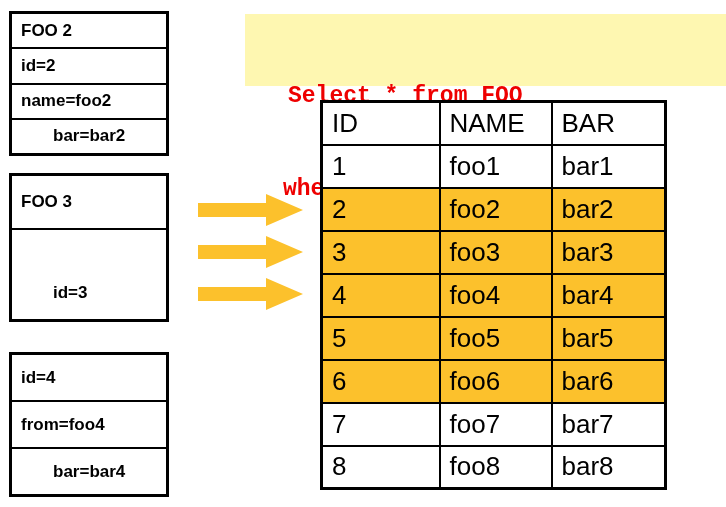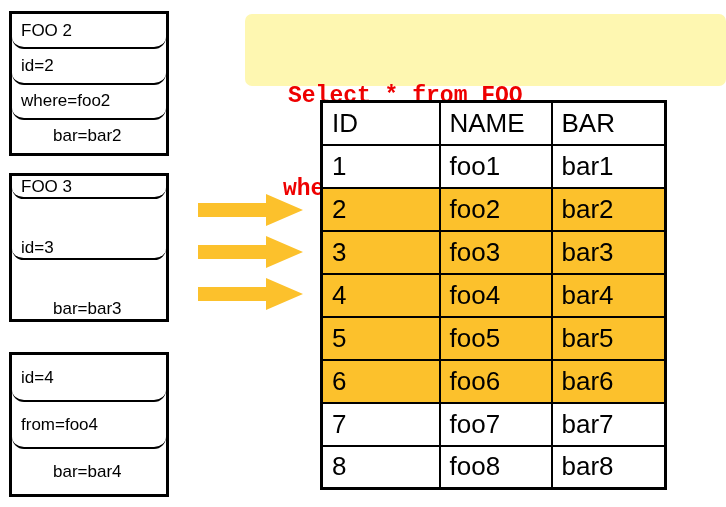--- a/index.html
+++ b/index.html
@@ -21,21 +21,20 @@
     height: 72px;
     background: var(--query_bg, #FEF7B1);
     color: var(--query_text, #EE0000);
     font-family: "Liberation Mono", monospace;
     font-weight: bold;
     font-size: 23px;
     line-height: 31px;
     box-sizing: border-box;
     padding-top: 5px;
     white-space: pre;
-    border-radius: 7px;
   }
   .query-line-1 { margin-left: 43px; }
   .query-line-2 { margin-left: 38px; }
 
   
   .entity-box {
     position: absolute;
     left: 9px;
     width: 160px;
     border: 3px solid var(--border, #000);
@@ -46,24 +45,23 @@
   }
   #box-0 { top: 11px;  height: 145px; }
   #box-1 { top: 173px; height: 149px; gap: 38px; }
   #box-2 { top: 352px; height: 145px; }
   .entity-row {
     flex: 1;
     display: flex;
     align-items: center;
     padding-left: 9px;
     font-size: 17px;
-    font-weight: normal;
+    font-weight: bold;
     color: #000;
     border-bottom: 2px solid var(--border, #000);
-    border-radius: 12px;
   }
   .entity-row:last-child { border-bottom: none; margin-left: 32px; }
 
   
   .flow-arrow {
     position: absolute;
     left: 198px;
     width: 106px;
     height: 34px;
     color: var(--arrow, #FCC12C);
@@ -103,28 +101,27 @@
 <div class="canvas">
 
   <div class="query-banner">
     <div class="query-line-1">Select * from FOO</div>
     <div class="query-line-2">where id &gt; 1 and id &lt; 7</div>
   </div>
 
   <div class="entity-box" id="box-0">
     <div class="entity-row">FOO 2</div>
     <div class="entity-row">id=2</div>
-    <div class="entity-row">where=foo2</div>
+    <div class="entity-row">name=foo2</div>
     <div class="entity-row">bar=bar2</div>
   </div>
 
   <div class="entity-box" id="box-1">
     <div class="entity-row">FOO 3</div>
     <div class="entity-row">id=3</div>
-    <div class="entity-row">bar=bar3</div>
   </div>
 
   <div class="entity-box" id="box-2">
     <div class="entity-row">id=4</div>
     <div class="entity-row">from=foo4</div>
     <div class="entity-row">bar=bar4</div>
   </div>
 
   <svg class="flow-arrow" id="arrow-0" viewBox="0 0 106 34" aria-hidden="true">
     <polygon points="0,10 68,10 68,1 105,17 68,33 68,24 0,24" fill="currentColor"></polygon>

